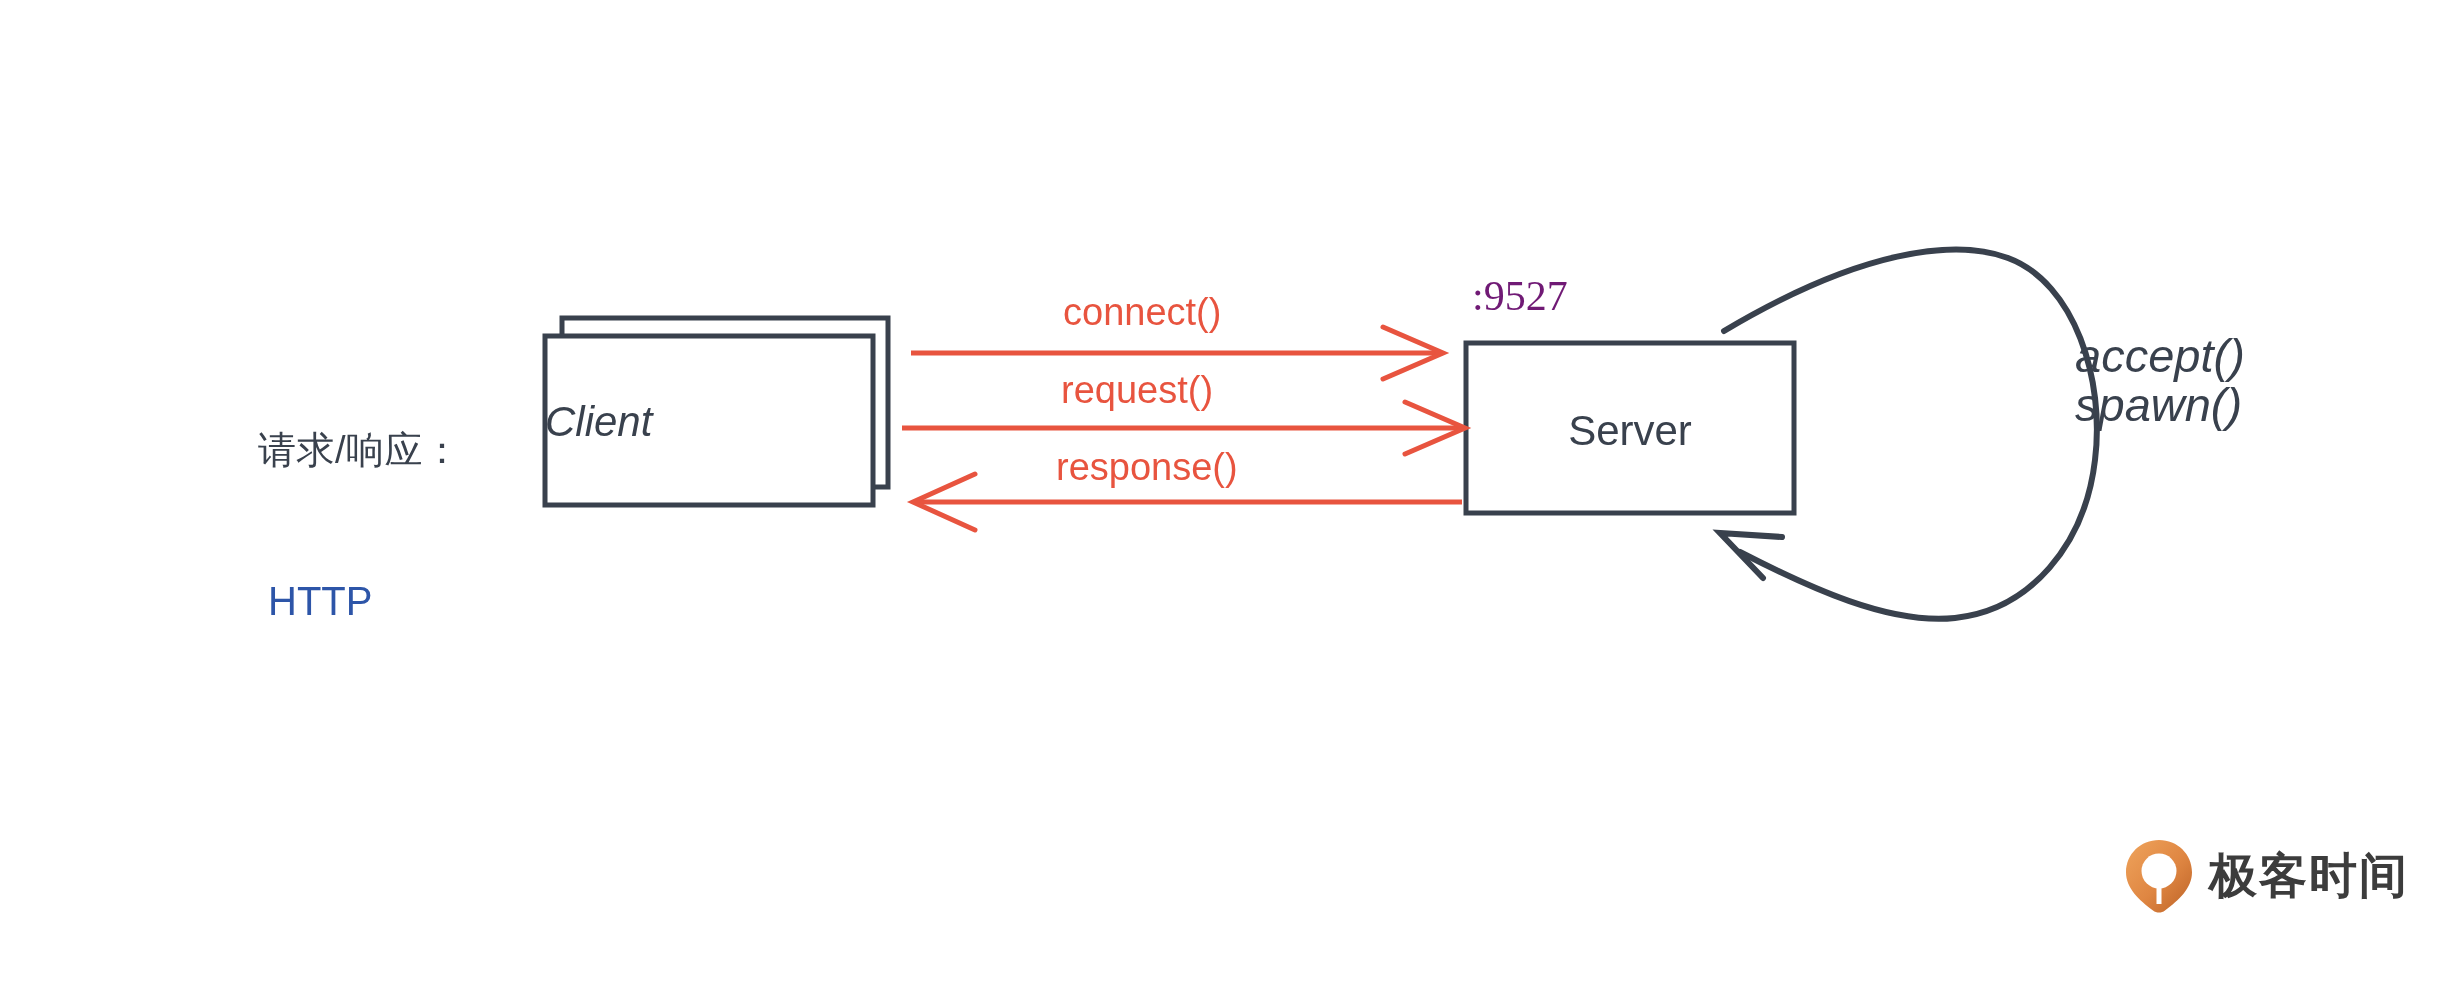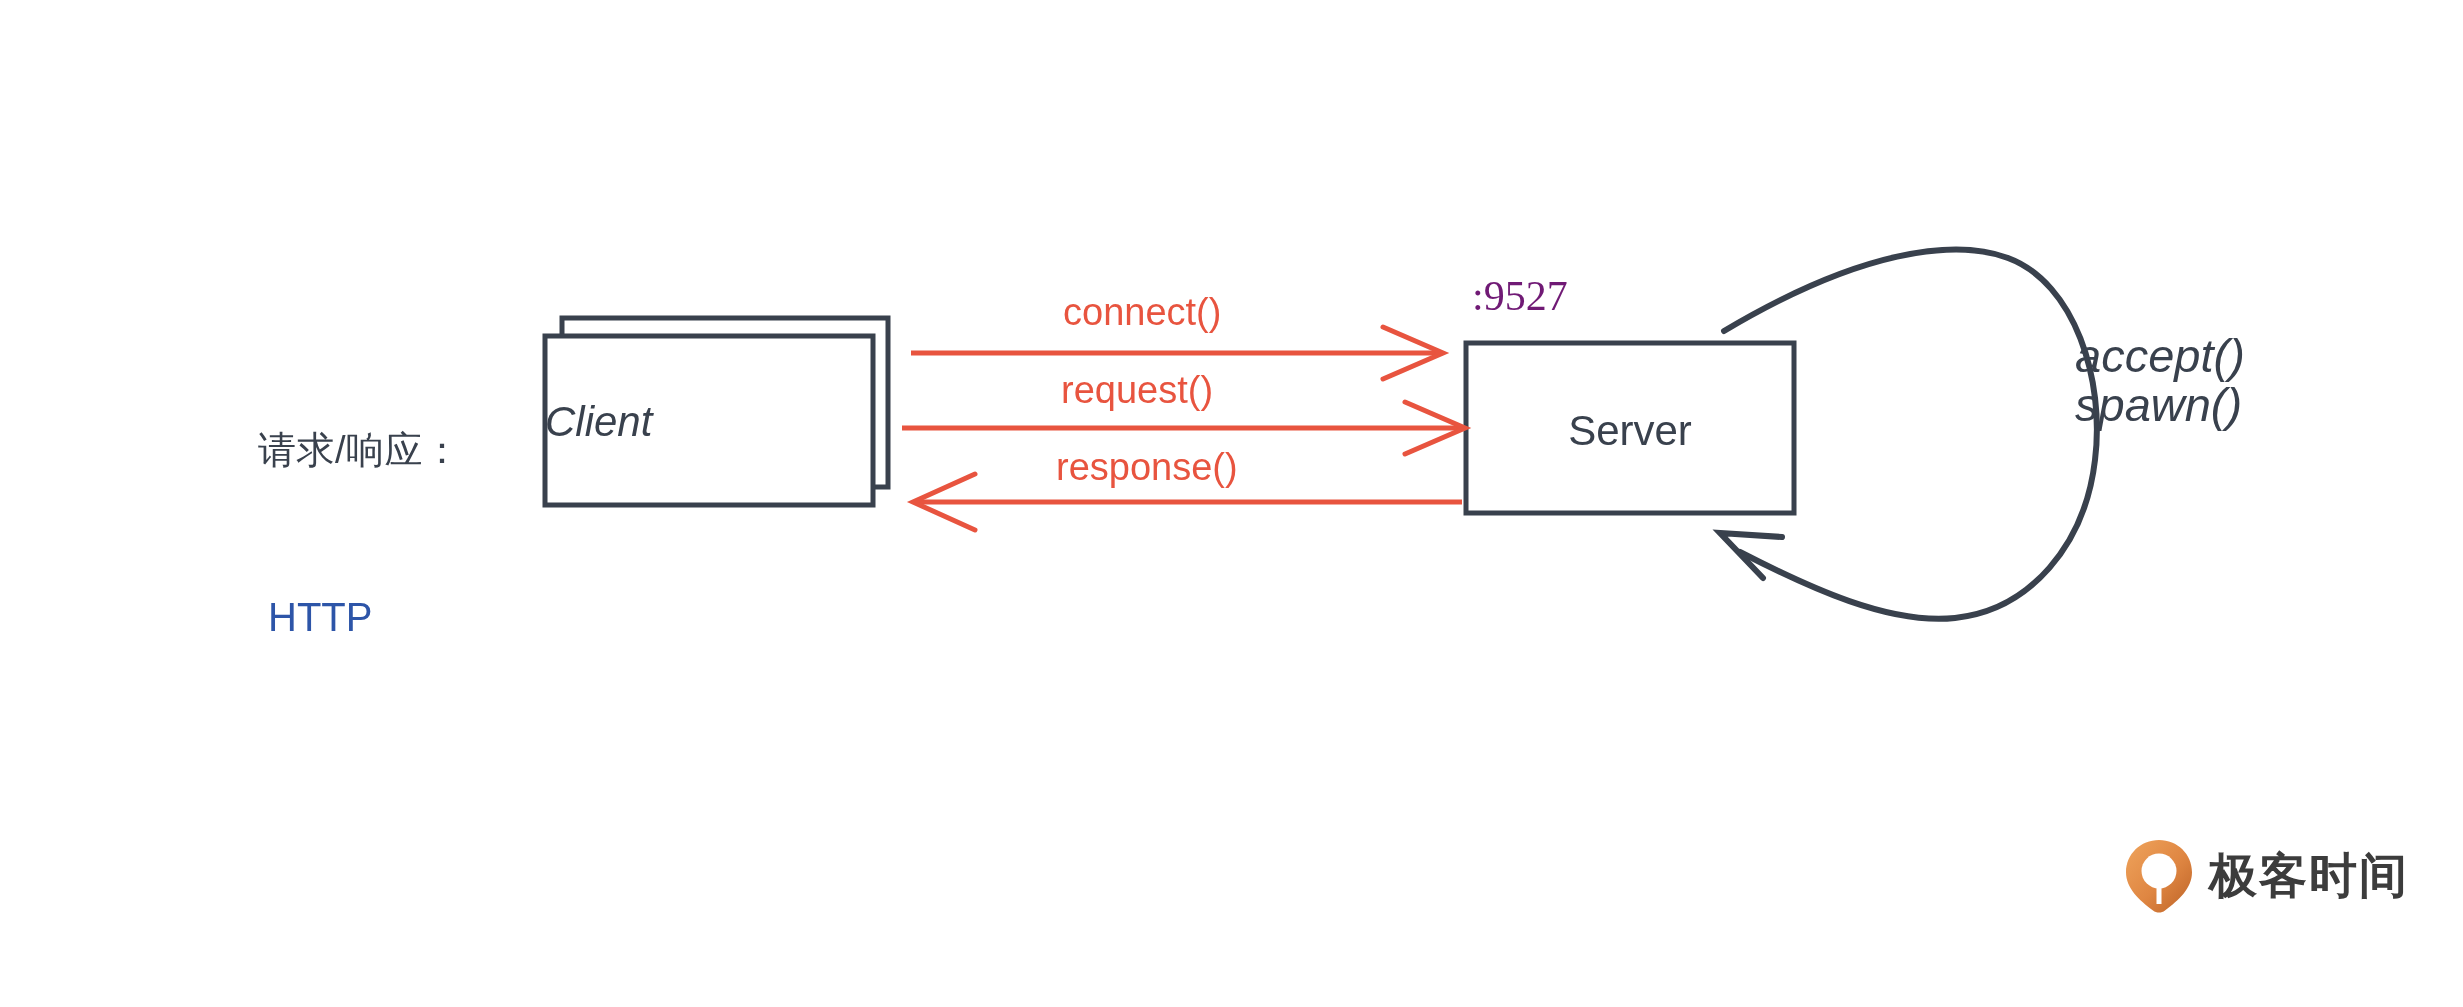--- a/index.html
+++ b/index.html
@@ -32,21 +32,20 @@
   }
   .lbl-cn {
     font-size: 38px;
     color: #39414d;
     letter-spacing: 0.5px;
     margin-top: 28px;
   }
   .lbl-http {
     font-size: 40px;
     color: #2d55a8;
-    margin-top: 16px;
   }
   .lbl-box {
     font-size: 42px;
     color: #39414d;
   }
   .lbl-port {
     font-size: 42px;
     color: #701a75;
     font-family: Liberation Serif, serif;
   }

